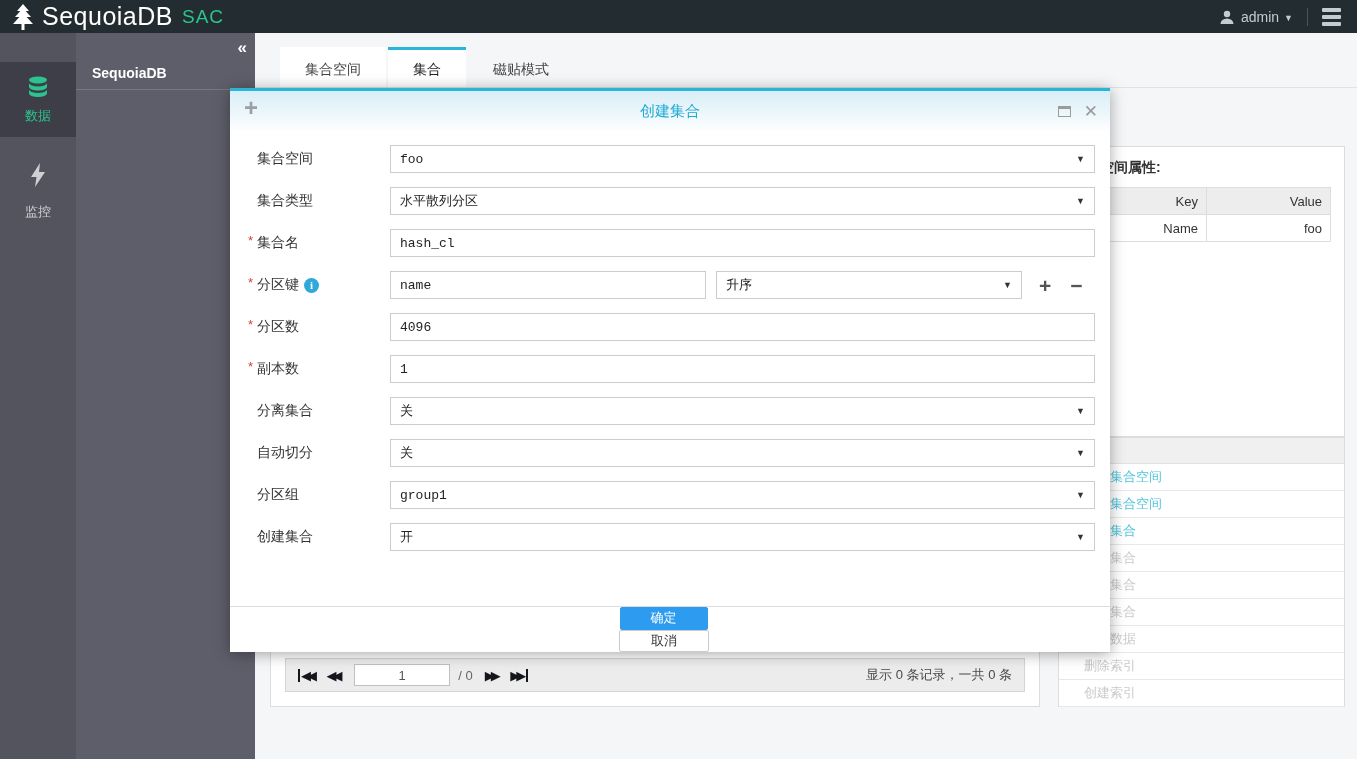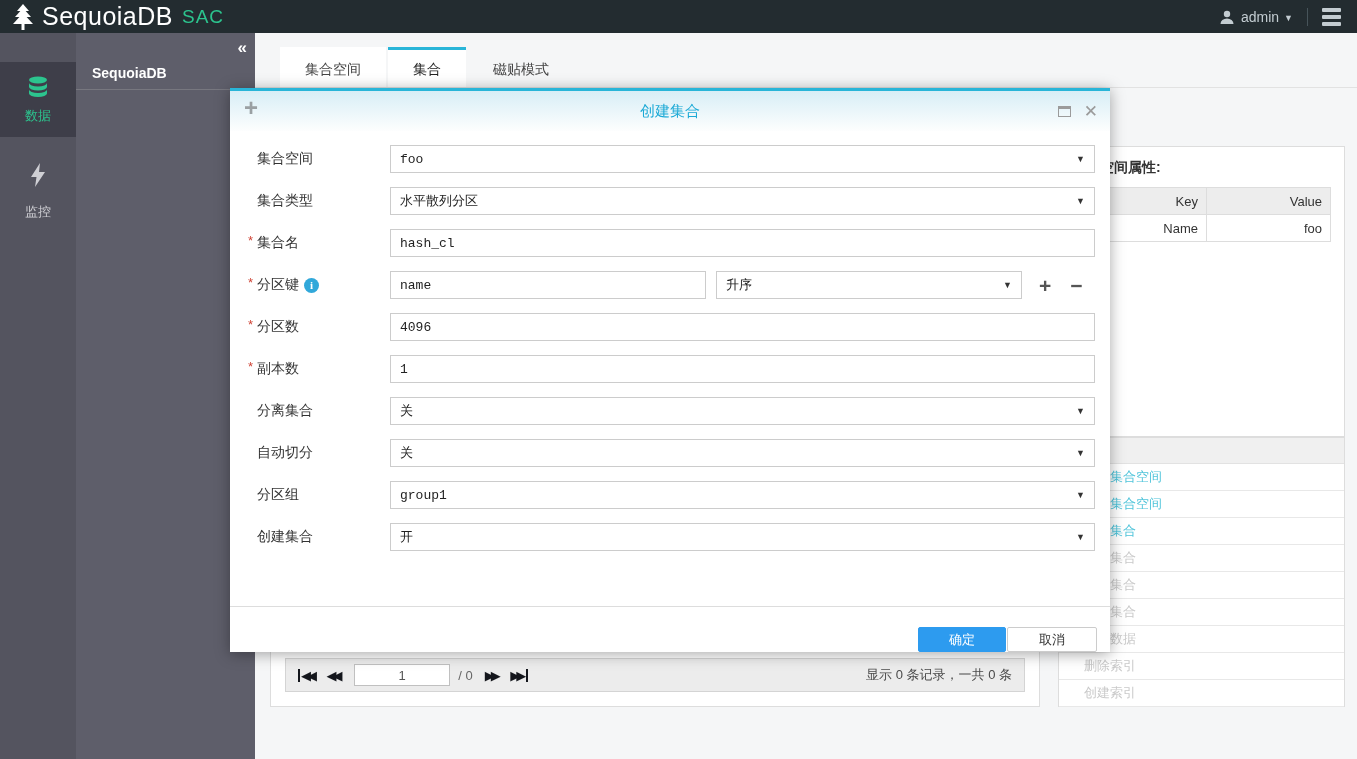--- a/index.html
+++ b/index.html
@@ -92,21 +92,21 @@
   .mono { font-family:"Liberation Mono", monospace; }
   .sel { height:28px; border:1px solid #ccc; background:#fff; display:flex; align-items:center; padding:0 9px; flex:1; cursor:pointer; }
   .sel .selval { font-size:13px; color:#222; }
   .sel .caret { margin-left:auto; font-size:9px; color:#333; }
   .ti { height:28px; border:1px solid #ccc; padding:0 9px; font-size:13px; color:#222; width:100%; }
   .ti.half { width:316px; flex:none; }
   .sel.half { width:306px; flex:none; margin-left:10px; }
   .pk-add, .pk-del { font-size:21px; font-weight:bold; color:#555; line-height:1; cursor:pointer; }
   .pk-add { margin-left:17px; }
   .pk-del { margin-left:19px; }
-  .modal-ft { position:absolute; left:0; right:0; bottom:0; height:46px; border-top:1px solid #ddd; display:flex; align-items:flex-end; justify-content:flex-end; padding-right:13px; }
+  .modal-ft { position:absolute; left:0; right:0; bottom:0; height:46px; border-top:1px solid #ddd; display:flex; align-items:center; justify-content:flex-end; padding-right:13px;flex-direction:column; }
   .btn { height:25px; font-size:13px; display:flex; align-items:center; justify-content:center; cursor:pointer; border-radius:2px; }
   .btn-ok { width:88px; background:#2d9bef; color:#fff; border:1px solid #2d9bef; }
   .btn-cancel { width:90px; background:#fff; color:#333; border:1px solid #ccc; margin-left:1px; }
 </style>
 </head>
 <body>
 
 <div id="app">
 
   <div class="hdr">

